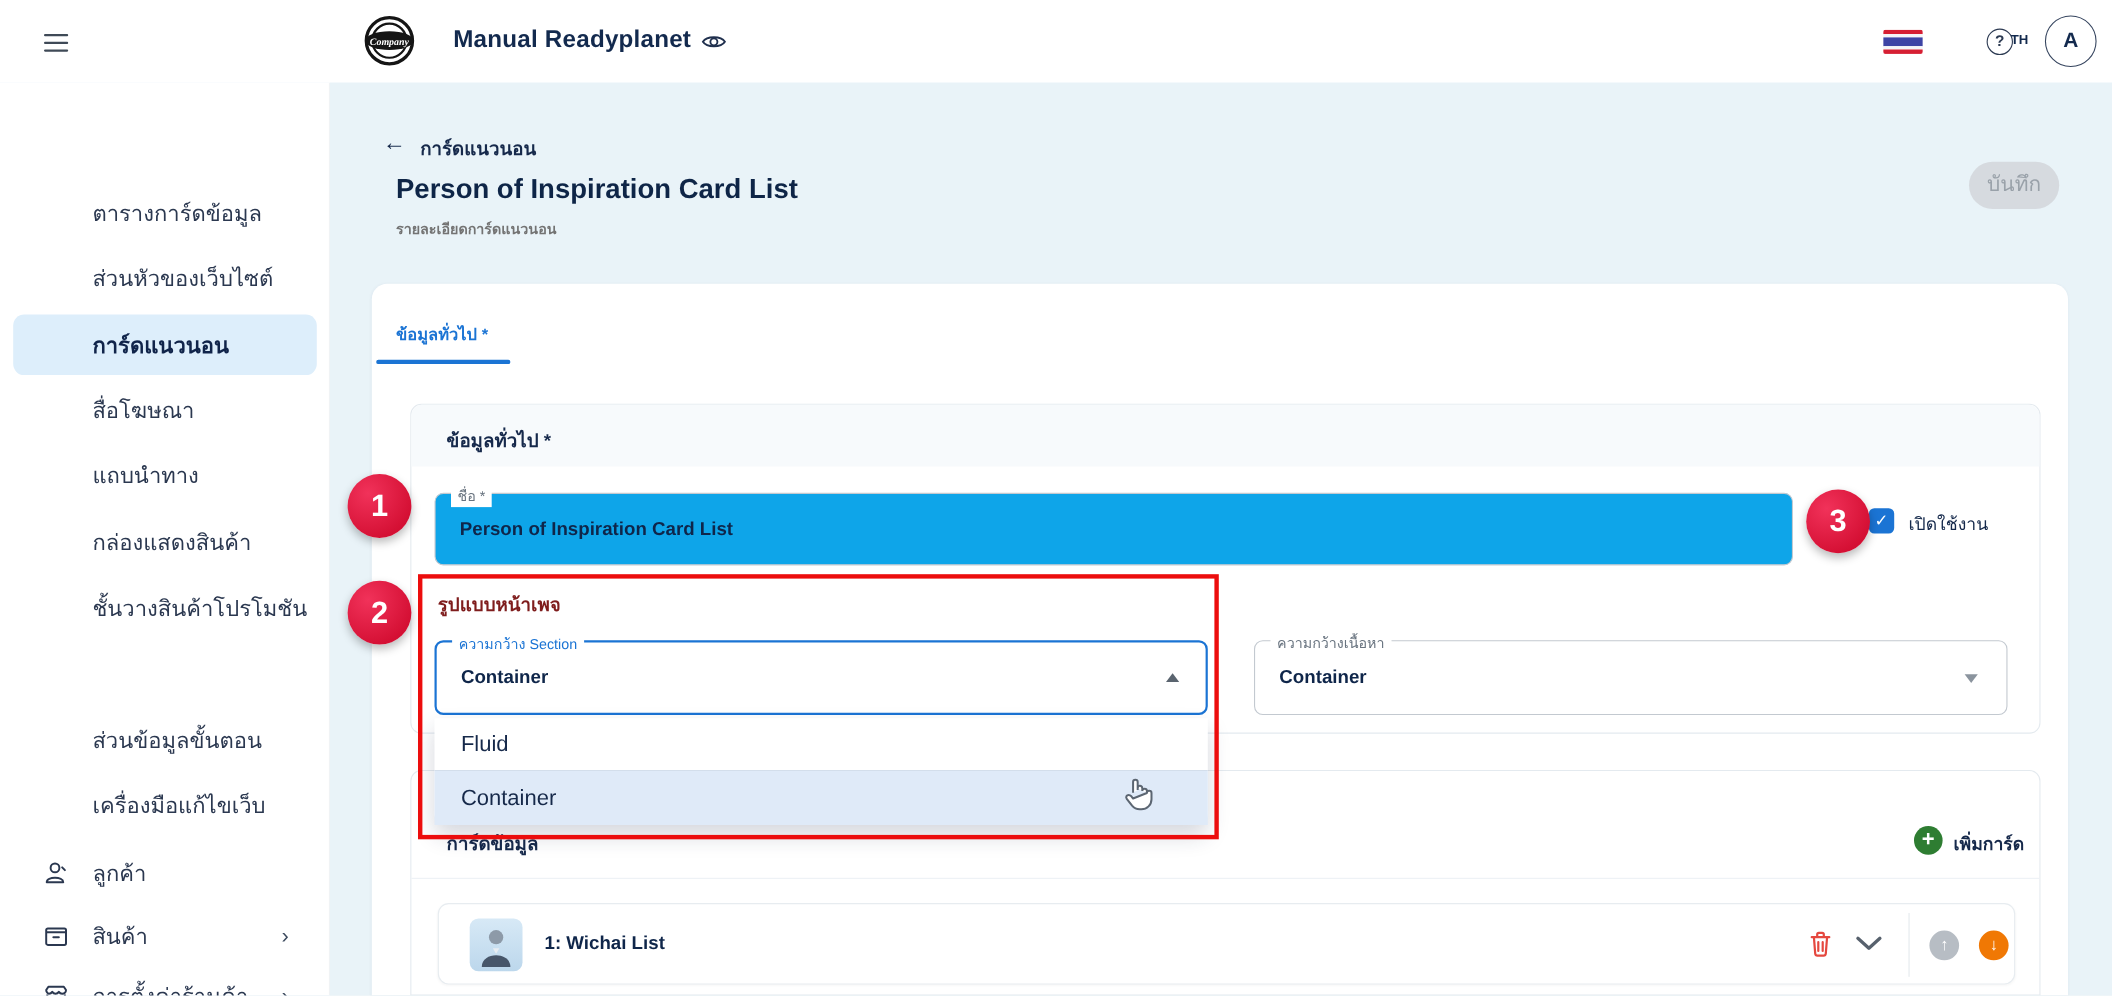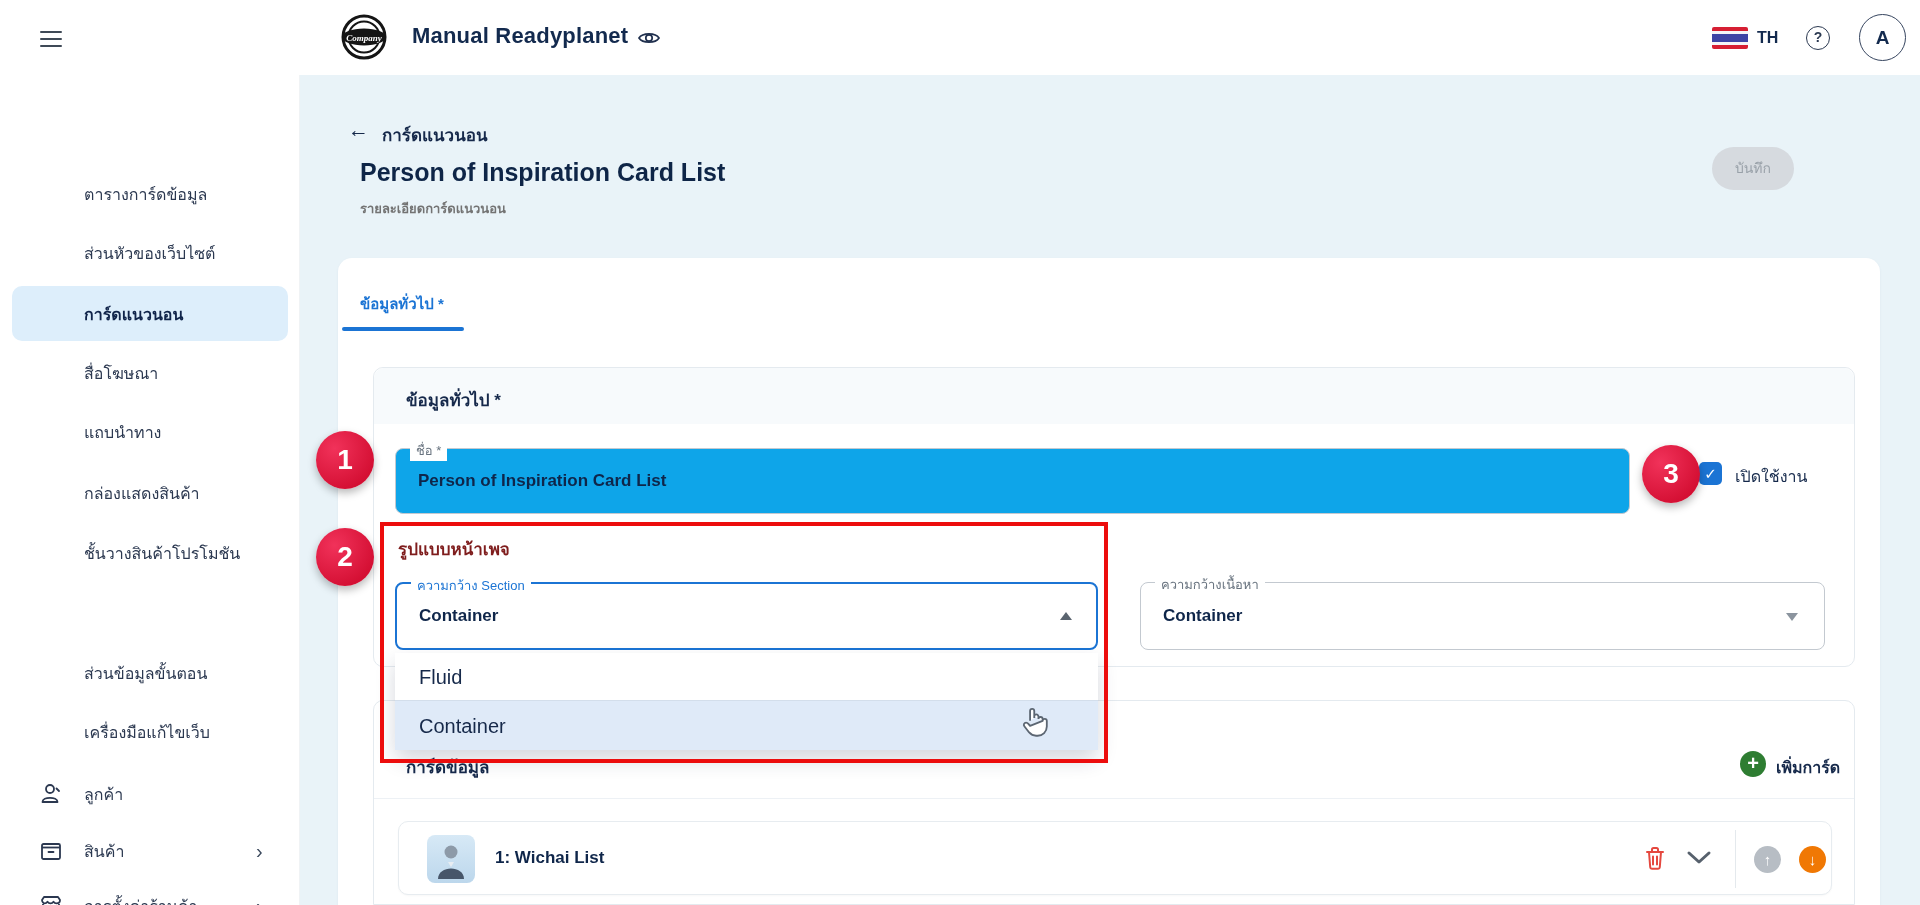--- a/index.html
+++ b/index.html
@@ -6,50 +6,50 @@
   html,body { width:1920px; height:905px; overflow:hidden; background:#e9f3f8; }
   body { font-family:"Liberation Sans","DejaVu Sans",sans-serif; color:#16294b; }
   .abs { position:absolute; }
   #app { position:relative; width:1920px; height:905px; background:#e9f3f8; }
 
   
   .header { left:0; top:0; width:1920px; height:75px; background:#fff; z-index:20; }
   .hamburger { left:40px; top:31px; width:22px; height:17px; cursor:pointer; }
   .hamburger span { position:absolute; left:0; width:22px; height:2.4px; background:#3f4a57; border-radius:2px; }
   .hamburger span:nth-child(1){top:0;} .hamburger span:nth-child(2){top:7px;} .hamburger span:nth-child(3){top:14px;}
-  .logo { left:340px; top:13px; width:48px; height:48px;text-decoration:underline; }
+  .logo { left:330px; top:13px; width:48px; height:48px;text-decoration:underline; }
   .app-title { left:412px; top:23px; font-size:22px; font-weight:600; color:#132a4e; letter-spacing:.2px; }
   .eye-icon { left:637px; top:29px; }
   .flag { left:1712px; top:27px; width:36px; height:22px; border-radius:2px; overflow:hidden; }
   .flag div { width:100%; }
   .f-red { height:17%; background:#d61f33; }
   .f-white { height:16%; background:#f4f5f8; }
   .f-blue { height:34%; background:#3d44a5; }
-  .lang { left:1757px; top:29px; font-size:16px; font-weight:bold; color:#132a4e; }
+  .lang { left:1828px; top:29px; font-size:12px; font-weight:bold; color:#132a4e; }
   .help { left:1806px; top:26px; width:24px; height:24px; border:1.6px solid #2c3a52; border-radius:50%;
           text-align:center; line-height:21px; font-size:14px; font-weight:bold; color:#2c3a52; cursor:pointer; }
   .avatar { left:1859px; top:14px; width:47px; height:47px; border:1px solid #36455f; border-radius:50%;
             background:#fff; text-align:center; line-height:45px; font-size:19px; font-weight:600; color:#132a4e; cursor:pointer; }
 
   
   .sidebar { left:0; top:75px; width:300px; height:830px; background:#fff; border-right:1px solid #f0f3f5; z-index:10; }
   .side-item { position:absolute; left:0; width:300px; height:58px; cursor:pointer; }
-  .side-item .lbl { position:absolute; left:84px; top:50%; transform:translateY(-50%); font-size:16px; color:#2b3850; }
+  .side-item .lbl { position:absolute; left:84px; top:50%; transform:translateY(-50%); font-size:20px; color:#2b3850; }
   .side-item.active-bg { left:12px; width:276px; background:#ddeefb; border-radius:10px; }
   .side-item.active-bg .lbl { left:72px; font-weight:bold; color:#10244a; }
   .side-icon { position:absolute; left:38px; top:50%; transform:translateY(-50%); width:26px; height:26px; }
   .side-chev { position:absolute; left:256px; top:50%; transform:translateY(-50%); font-size:20px; color:#3c4a5e; line-height:1; }
 
   
   .back-arrow { left:348px; top:118px; font-size:21px; font-weight:bold; color:#16294b; cursor:pointer; }
   .back-label { left:382px; top:121px; font-size:17px; font-weight:bold; color:#16294b; cursor:pointer; }
   .page-title { left:360px; top:158px; font-size:25px; font-weight:bold; color:#0e2547; }
   .page-sub { left:360px; top:198px; font-size:13px; font-weight:bold; color:#737373; }
-  .save-btn { left:1712px; top:147px; width:82px; height:43px; border-radius:22px; background:#d6dadf;
-              color:#99a1a9; font-size:14px; text-align:center; line-height:43px; }
+  .save-btn { left:1790px; top:147px; width:82px; height:43px; border-radius:22px; background:#d6dadf;
+              color:#99a1a9; font-size:19px; text-align:center; line-height:43px; }
 
   
   .container-card { left:338px; top:258px; width:1542px; height:647px; background:#fff; border-radius:14px 14px 0 0;
                     box-shadow:0 1px 3px rgba(16,36,94,.05); }
   .tab-label { left:360px; top:292px; font-size:15px; font-weight:bold; color:#1b74d4; cursor:pointer; }
   .tab-underline { left:342px; top:327px; width:122px; height:3.5px; background:#1b74d4; border-radius:2px; }
 
   
   .card1 { left:373px; top:367px; width:1482px; height:300px; background:#fff; border:1px solid #e4eaef; border-radius:10px; }
   .card1-header { position:absolute; left:0; top:0; width:100%; height:56px; background:#f7fafc; border-radius:10px 10px 0 0; }

